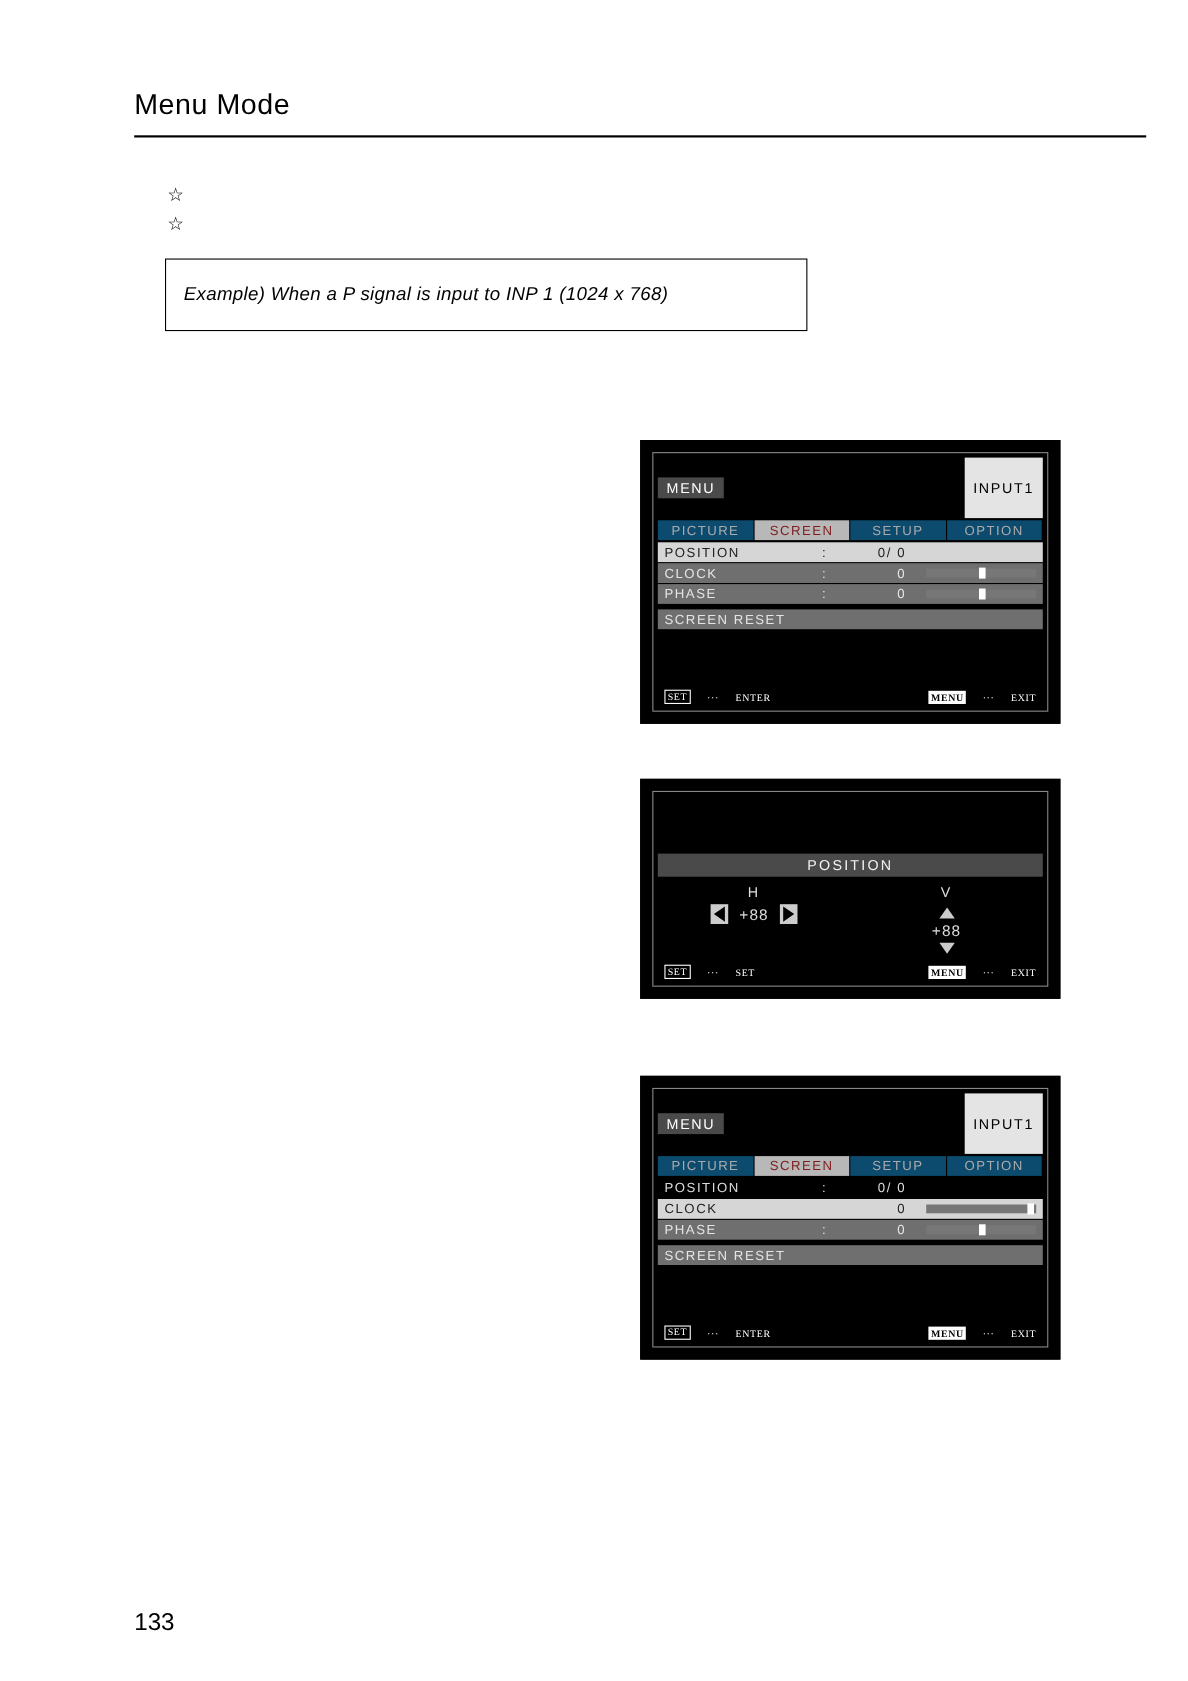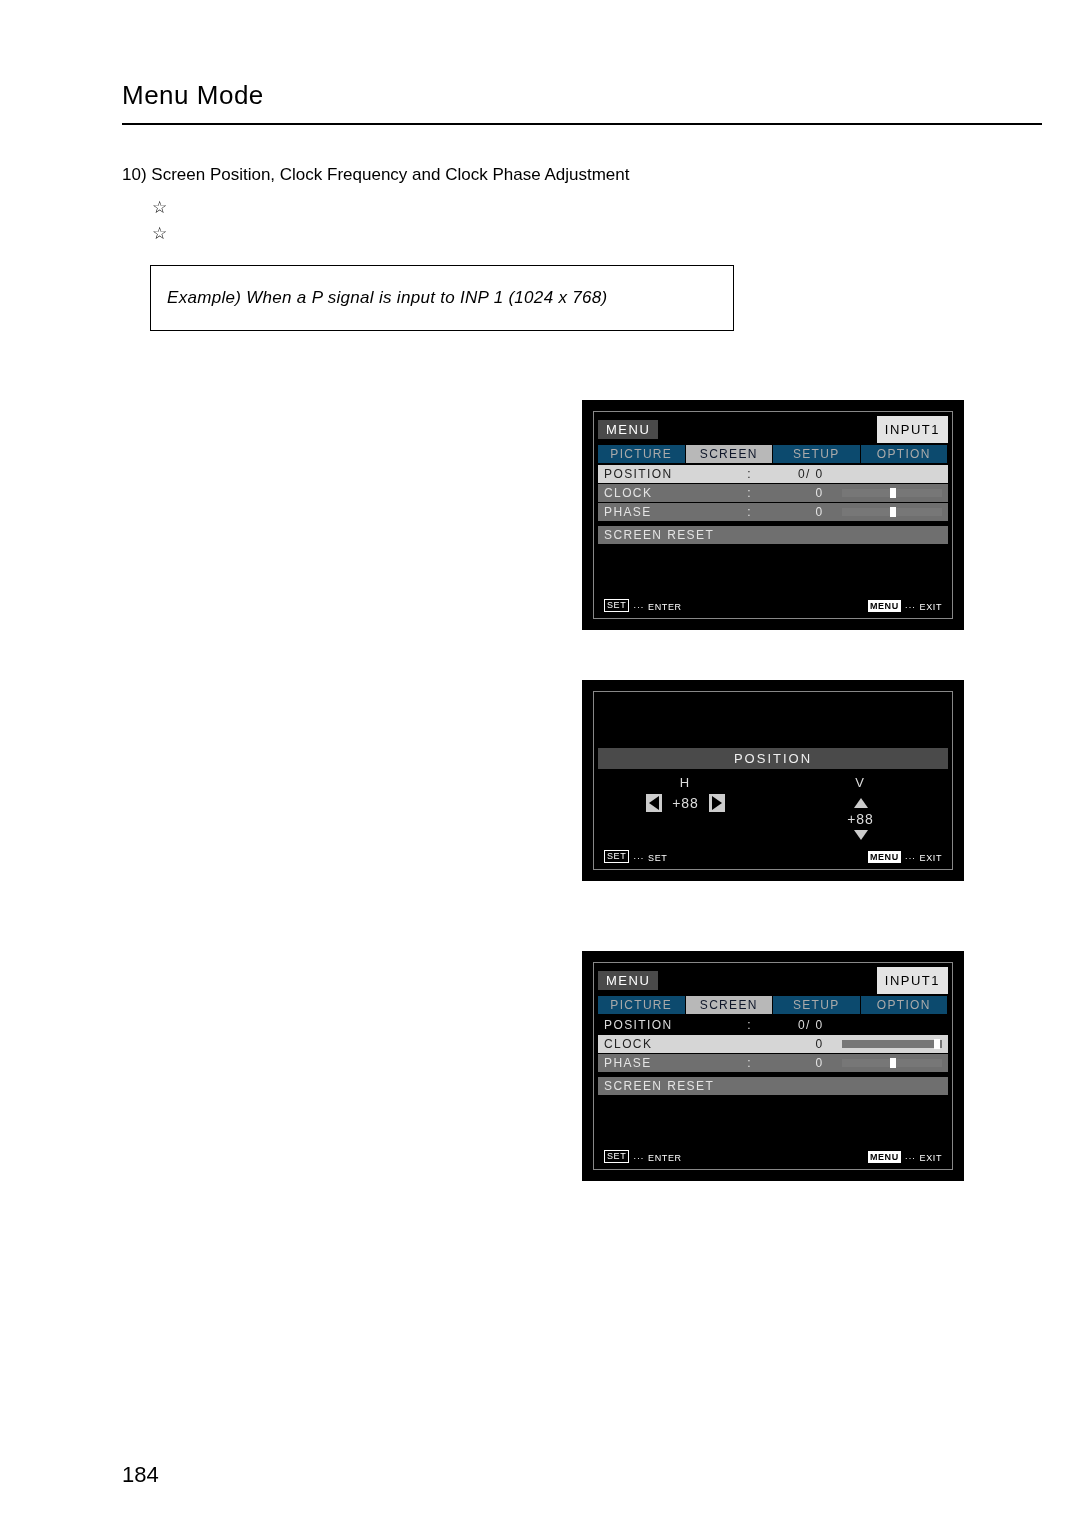--- a/index.html
+++ b/index.html
@@ -91,39 +91,39 @@
     font-size: 13px;
     padding: 2px 8px;
     display: inline-block;
   }
   .input-chip {
     background: #e4e4e4;
     color: #000;
     font-family: Arial, Helvetica, sans-serif;
     letter-spacing: 1.5px;
     font-size: 13px;
-    padding: 6px 8px;
+    padding: 20px 8px;
     display: inline-block;
   }
   .tabs {
     display: flex;
     gap: 0;
     margin-bottom: 2px;
   }
   .tab {
     flex: 1;
     text-align: center;
     font-family: Arial, Helvetica, sans-serif;
     letter-spacing: 1.3px;
     font-size: 12px;
     padding: 2px 0;
     margin-right: 1px;
   }
   .tab-inactive { background: #0c4a6e; color: #aaa; }
-  .tab-active { background: #b8b8b8; color: #0f172a; }
+  .tab-active { background: #b8b8b8; color: #7f1d1d; }
   .menu-item {
     display: flex;
     justify-content: space-between;
     align-items: center;
     font-family: Arial, Helvetica, sans-serif;
     letter-spacing: 1.4px;
     font-size: 12px;
     padding: 2px 6px;
     margin-bottom: 1px;
   }
@@ -153,27 +153,27 @@
   .blank-body { height: 50px; background: #000; }
   .osd-footer {
     display: flex;
     justify-content: space-between;
     align-items: center;
     background: #000;
     padding: 2px 6px;
     margin-top: 2px;
   }
   .foot-key {
-    font-family: Liberation Sans, sans-serif;
+    font-family: Liberation Serif, serif;
     font-size: 9px;
     letter-spacing: 0.6px;
     color: #fff;
     display: inline-flex;
-    align-items: flex-end;
-    gap: 4px;
+    align-items: center;
+    gap: 15px;
   }
   .key-box {
     border: 1px solid #fff;
     background: #000;
     color: #fff;
     padding: 0 2px;
     font-size: 9px;
     line-height: 11px;
   }
   .key-box-inv {
@@ -253,21 +253,20 @@
     font-size: 22px;
   }
 </style>
 </head>
 <body>
 
 <div class="page">
   <div class="page-title">Menu Mode</div>
   <hr class="title-rule">
 
-  <div class="section-head">10) Screen Position, Clock Frequency and Clock Phase Adjustment</div>
   <div class="star-line">☆</div>
   <div class="star-line">☆</div>
 
   <div class="example-box">Example) When a P    signal is input to INP    1 (1024 x 768)</div>
 
   <div class="ghost-text ghost-block">                                            '                   '</div>
   <div class="ghost-text ghost-block">              '             '</div>
   <div class="ghost-text" style="margin-bottom:360px;">                                    ' ☆            '</div>
   <div class="ghost-text">                               '           '</div>
 
@@ -410,14 +409,14 @@
           <span class="foot-key">
             <span class="key-box-inv">MENU</span>
             <span>···</span>
             <span>EXIT</span>
           </span>
         </div>
       </div>
     </div>
   </div>
 
-  <div class="page-num">184</div>
+  <div class="page-num">133</div>
 </div>
 
 </body></html>

